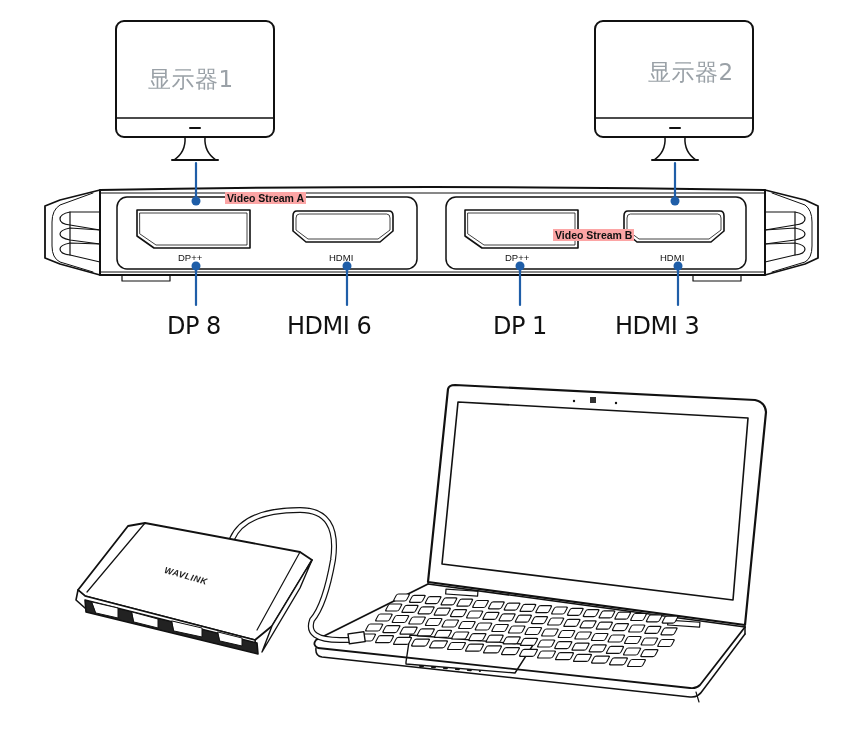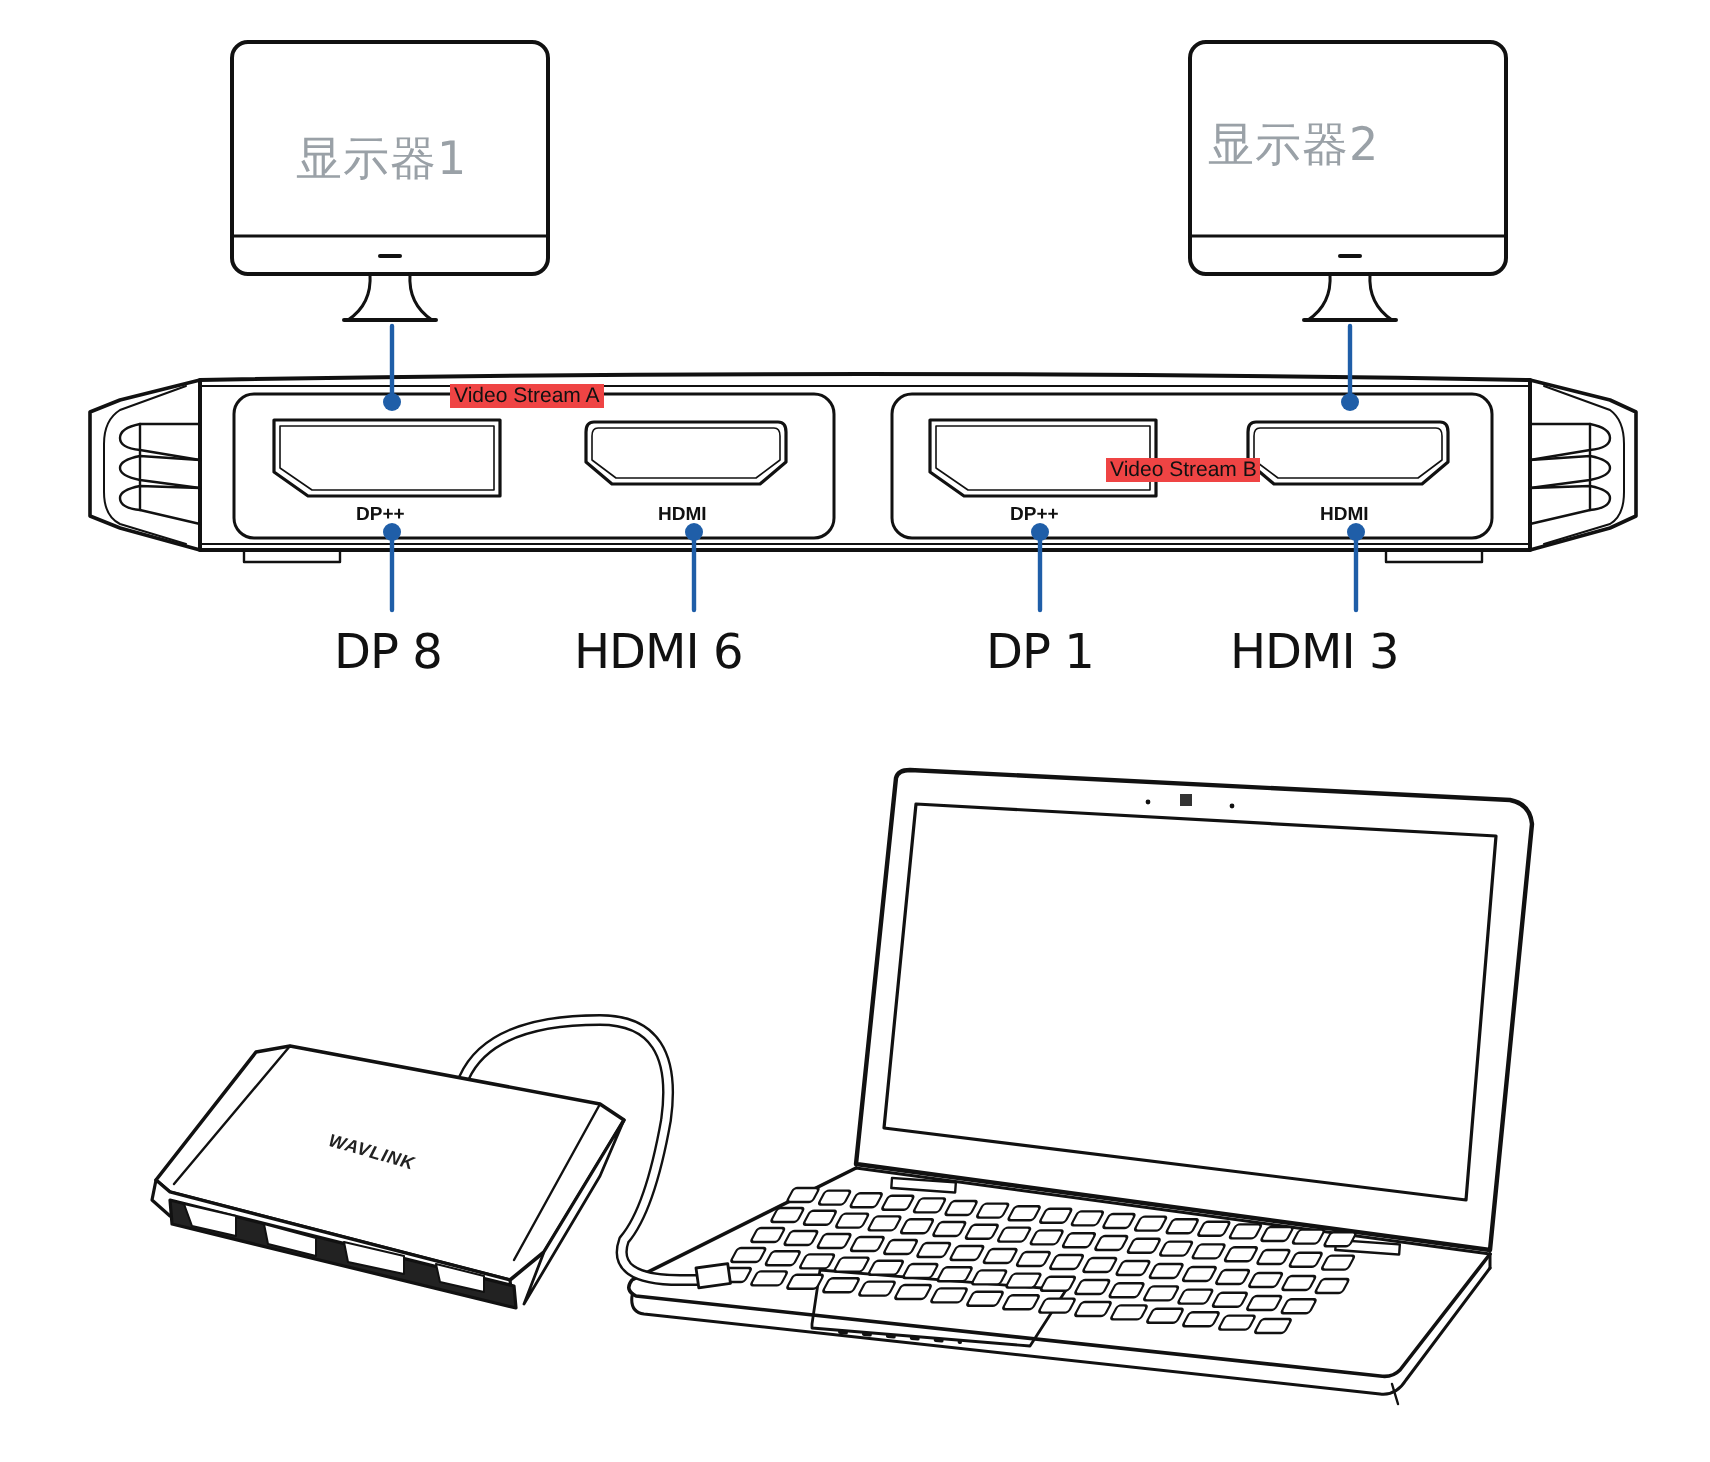--- a/index.html
+++ b/index.html
@@ -1,21 +1,21 @@
 <!DOCTYPE html>
 <html><head>
   <meta charset="utf-8">
   <style>
     html, body { margin: 0; padding: 0; background: #ffffff; }
     body { width: 855px; height: 731px; position: relative; overflow: hidden; font-family: "Liberation Sans", sans-serif; }
     .layer { position: absolute; left: 0; top: 0; }
     .monitor-label { position: absolute; font-family: "DejaVu Sans", sans-serif; font-size: 23px; color: #9aa1a7; letter-spacing: 0.5px; white-space: nowrap; text-align: right; }
     .port-label { position: absolute; font-family: "DejaVu Sans", sans-serif; font-size: 24px; color: #111; white-space: nowrap; letter-spacing: -0.5px; }
-    .stream-label { position: absolute; font-family: "Liberation Sans", sans-serif; font-weight: normal; font-size: 10.5px; color: #111; background: #ef4444; padding: 0 2px; white-space: nowrap; line-height: 12px; }
-    .port-tag { position: absolute; font-family: "Liberation Sans", sans-serif; font-weight: bold; font-size: 9.5px; color: #111; white-space: nowrap; line-height: 10px; }
+    .stream-label { position: absolute; font-family: "Liberation Sans", sans-serif; font-weight: bold; font-size: 10.5px; color: #111; background: #fca5a5; padding: 0 2px; white-space: nowrap; line-height: 12px; }
+    .port-tag { position: absolute; font-family: "Liberation Sans", sans-serif; font-weight: normal; font-size: 9.5px; color: #111; white-space: nowrap; line-height: 10px; }
     .logo { position: absolute; font-family: "Liberation Sans", sans-serif; font-weight: bold; font-style: italic; font-size: 9px; color: #222; letter-spacing: 0.5px; transform: rotate(16deg); transform-origin: left top; white-space: nowrap; }
   </style>
 </head>
 <body>
 
 <svg class="layer" width="855" height="731" viewBox="0 0 855 731">
   <g fill="none" stroke="#111" stroke-linejoin="round" stroke-linecap="round">
 
     <g>
       <rect x="116" y="21" width="158" height="116" rx="8" stroke-width="2"></rect>
@@ -222,21 +222,21 @@
       <path d="M132 612 L158 619 L158 628 L134 622 Z" stroke-width="1" fill="#fff"></path>
       <path d="M172 621 L202 628 L202 637 L174 631 Z" stroke-width="1" fill="#fff"></path>
       <path d="M218 632 L242 638 L242 646 L220 641 Z" stroke-width="1" fill="#fff"></path>
 
       <path d="M312 560 L272 626 L262 652 L300 588 Z" stroke-width="1.4" fill="#fff"></path>
     </g>
   </g>
 </svg>
 
 <div class="monitor-label" style="left:148px; top:64px;">显示器1</div>
-<div class="monitor-label" style="left:604px; top:57px;">显示器2</div>
+<div class="monitor-label" style="left:648px; top:57px;">显示器2</div>
 
 <div class="stream-label" style="left:225px; top:192px;">Video Stream A</div>
 <div class="stream-label" style="left:553px; top:192px;margin-top:37px;">Video Stream B</div>
 
 <div class="port-tag" style="left:178px; top:253px;">DP++</div>
 <div class="port-tag" style="left:329px; top:253px;">HDMI</div>
 <div class="port-tag" style="left:505px; top:253px;">DP++</div>
 <div class="port-tag" style="left:660px; top:253px;">HDMI</div>
 
 <div class="port-label" style="left:167px; top:312px;">DP 8</div>

